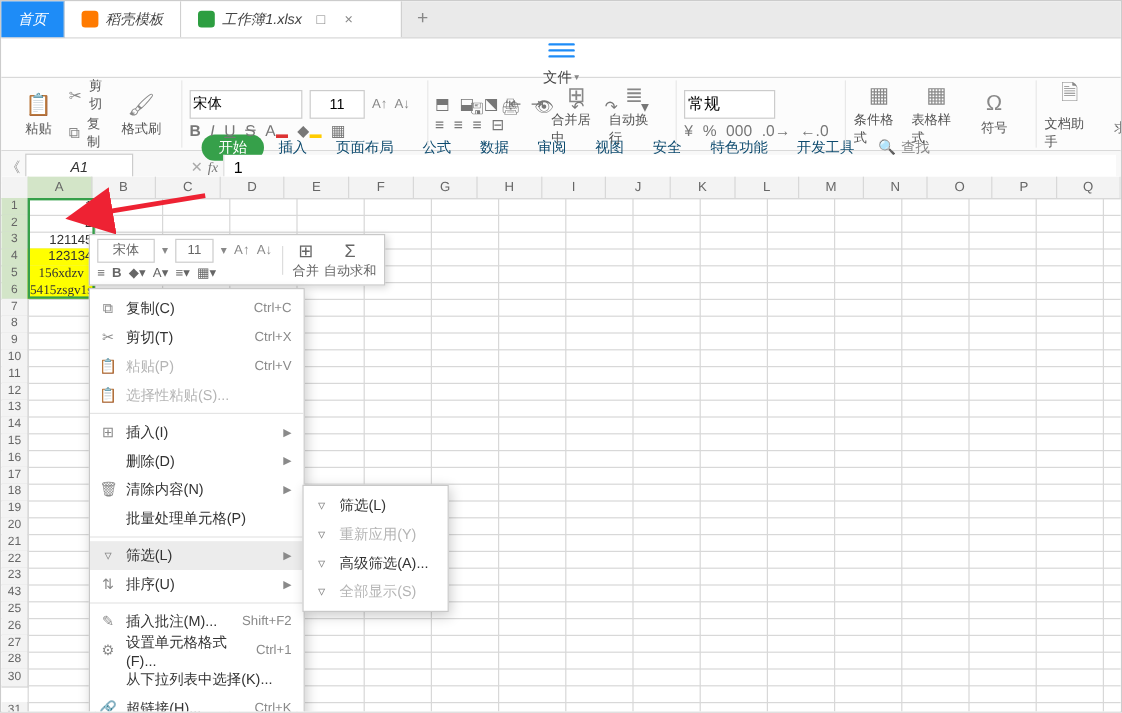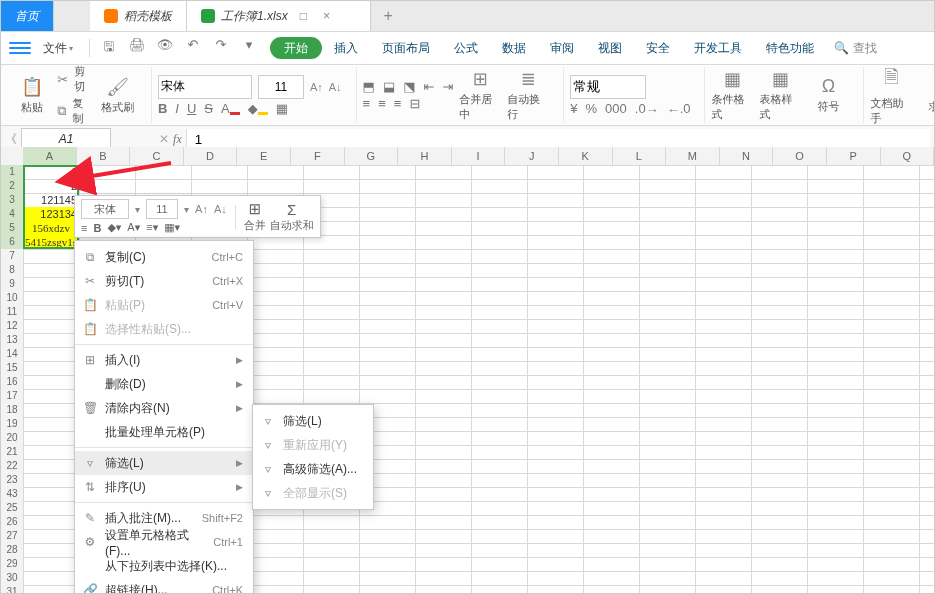--- a/index.html
+++ b/index.html
@@ -17,30 +17,30 @@
     --menu-hover: #ececec;
     --gridline: #d8d8d8;
   }
   html, body { margin:0; padding:0; font-family: "Microsoft YaHei", Arial, sans-serif; font-size: 12px; background:var(--bg); color:#333; }
   .app { width:935px; height:594px; position:relative; overflow:hidden; border:1px solid #ccc; box-sizing:border-box;}
 
   
   .tabstrip { height:30px; display:flex; align-items:stretch; background:#eaeaea; border-bottom:1px solid var(--border); position:relative;font-style:italic;}
   .tab { display:flex; align-items:center; padding:0 14px; gap:6px; cursor:pointer; border-right:1px solid #d0d0d0;}
   .tab.home { background:var(--tab-blue); color:#fff; font-weight:500;}
-  .tab.tpl { background:#fff; color:#444;margin-left:36px;}
+  .tab.tpl { background:#fff; color:#444;}
   .tab.tpl .badge { width:14px; height:14px; background:var(--tab-orange); border-radius:3px; display:inline-block;}
   .tab.file { background:#fff; color:#444; padding-right:40px;align-items:center;}
   .tab.file .badge { width:14px; height:14px; background:var(--tab-green); border-radius:3px; display:inline-block;}
   .tab .close { margin-left:10px; color:#888;}
   .tab .popicon { margin-left:6px; color:#888;}
   .plus { width:34px; display:flex; align-items:center; justify-content:center; color:#888; font-size:16px;}
 
   
-  .menubar { height:32px; display:flex; align-items:center; background:#fff; border-bottom:1px solid var(--border); padding:0 6px; gap:4px;}
+  .menubar { height:32px; display:flex; align-items:center; background:#fff; border-bottom:1px solid var(--border); padding:0 6px; gap:4px;flex-direction:column;}
   .ham { width:22px; display:flex; flex-direction:column; gap:3px; padding:4px 2px;}
   .ham span { height:2px; background:#1e8cf7; display:block; border-radius:1px;}
   .menubar .filebtn { display:flex; align-items:center; gap:2px; padding:0 6px; color:#444;}
   .menubar .filebtn .caret { font-size:8px; color:#888;}
   .menubar .sep { width:1px; height:18px; background:#ddd; margin:0 6px;}
   .qat { display:flex; gap:10px; color:#777;}
   .qat .q { width:18px; text-align:center; font-size:13px;}
   .menutabs { display:flex; align-items:center; gap:0; margin-left:8px;}
   .menutabs .m { padding:0 12px; height:32px; display:flex; align-items:center; color:#0c4a6e;}
   .menutabs .m.start { background:var(--green); color:#fff; border-radius:14px; height:22px; padding:0 14px;}
@@ -157,22 +157,22 @@
     </div>
     <div class="menutabs">
       <div class="m start">开始</div>
       <div class="m">插入</div>
       <div class="m">页面布局</div>
       <div class="m">公式</div>
       <div class="m">数据</div>
       <div class="m">审阅</div>
       <div class="m">视图</div>
       <div class="m">安全</div>
+      <div class="m">特色功能</div>
       <div class="m">开发工具</div>
-      <div class="m">特色功能</div>
       <div class="search">
         <span>🔍</span>
         <span>查找</span>
       </div>
     </div>
   </div>
 
   <div class="ribbon">
     <div class="grp">
       <div class="bigbtn">
@@ -332,21 +332,21 @@
         <div class="rowh" style="top: 266px;">20</div>
         <div class="rowh" style="top: 280px;">21</div>
         <div class="rowh" style="top: 294px;">22</div>
         <div class="rowh" style="top: 308px;">23</div>
         <div class="rowh" style="top: 322px;">43</div>
         <div class="rowh" style="top: 336px;">25</div>
         <div class="rowh" style="top: 350px;">26</div>
         <div class="rowh" style="top: 364px;">27</div>
         <div class="rowh" style="top: 378px;">28</div>
         <div class="rowh" style="top: 392px;">29</div>
-        <div class="rowh" style="top: 406px;">30</div>
+        <div class="rowh" style="top: 393px;">30</div>
         <div class="rowh" style="top: 420px;">31</div>
       </div>
     <div class="cells" id="cells">
         <div class="vgrid" style="left: 0px; top: 0px; width: 1px; height: 476px;"></div>
         <div class="vgrid" style="left: 56px; top: 0px; width: 1px; height: 476px;"></div>
         <div class="vgrid" style="left: 112px; top: 0px; width: 1px; height: 476px;"></div>
         <div class="vgrid" style="left: 168px; top: 0px; width: 1px; height: 476px;"></div>
         <div class="vgrid" style="left: 224px; top: 0px; width: 1px; height: 476px;"></div>
         <div class="vgrid" style="left: 280px; top: 0px; width: 1px; height: 476px;"></div>
         <div class="vgrid" style="left: 336px; top: 0px; width: 1px; height: 476px;"></div>

